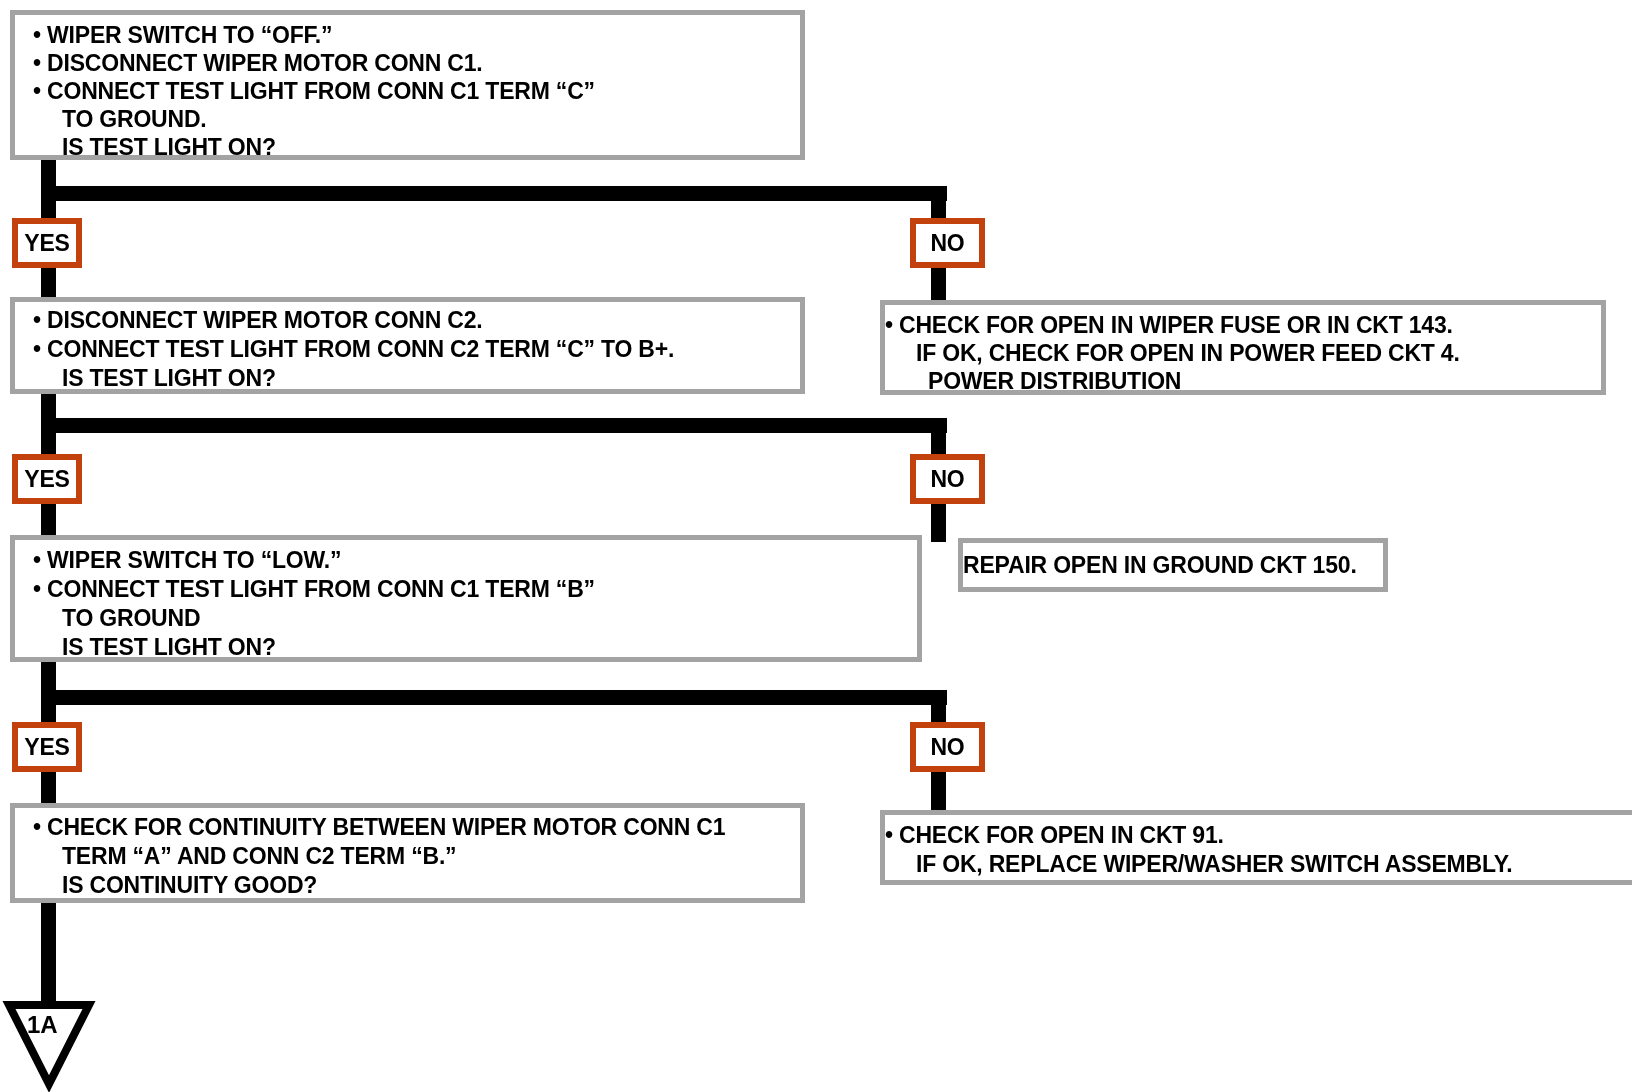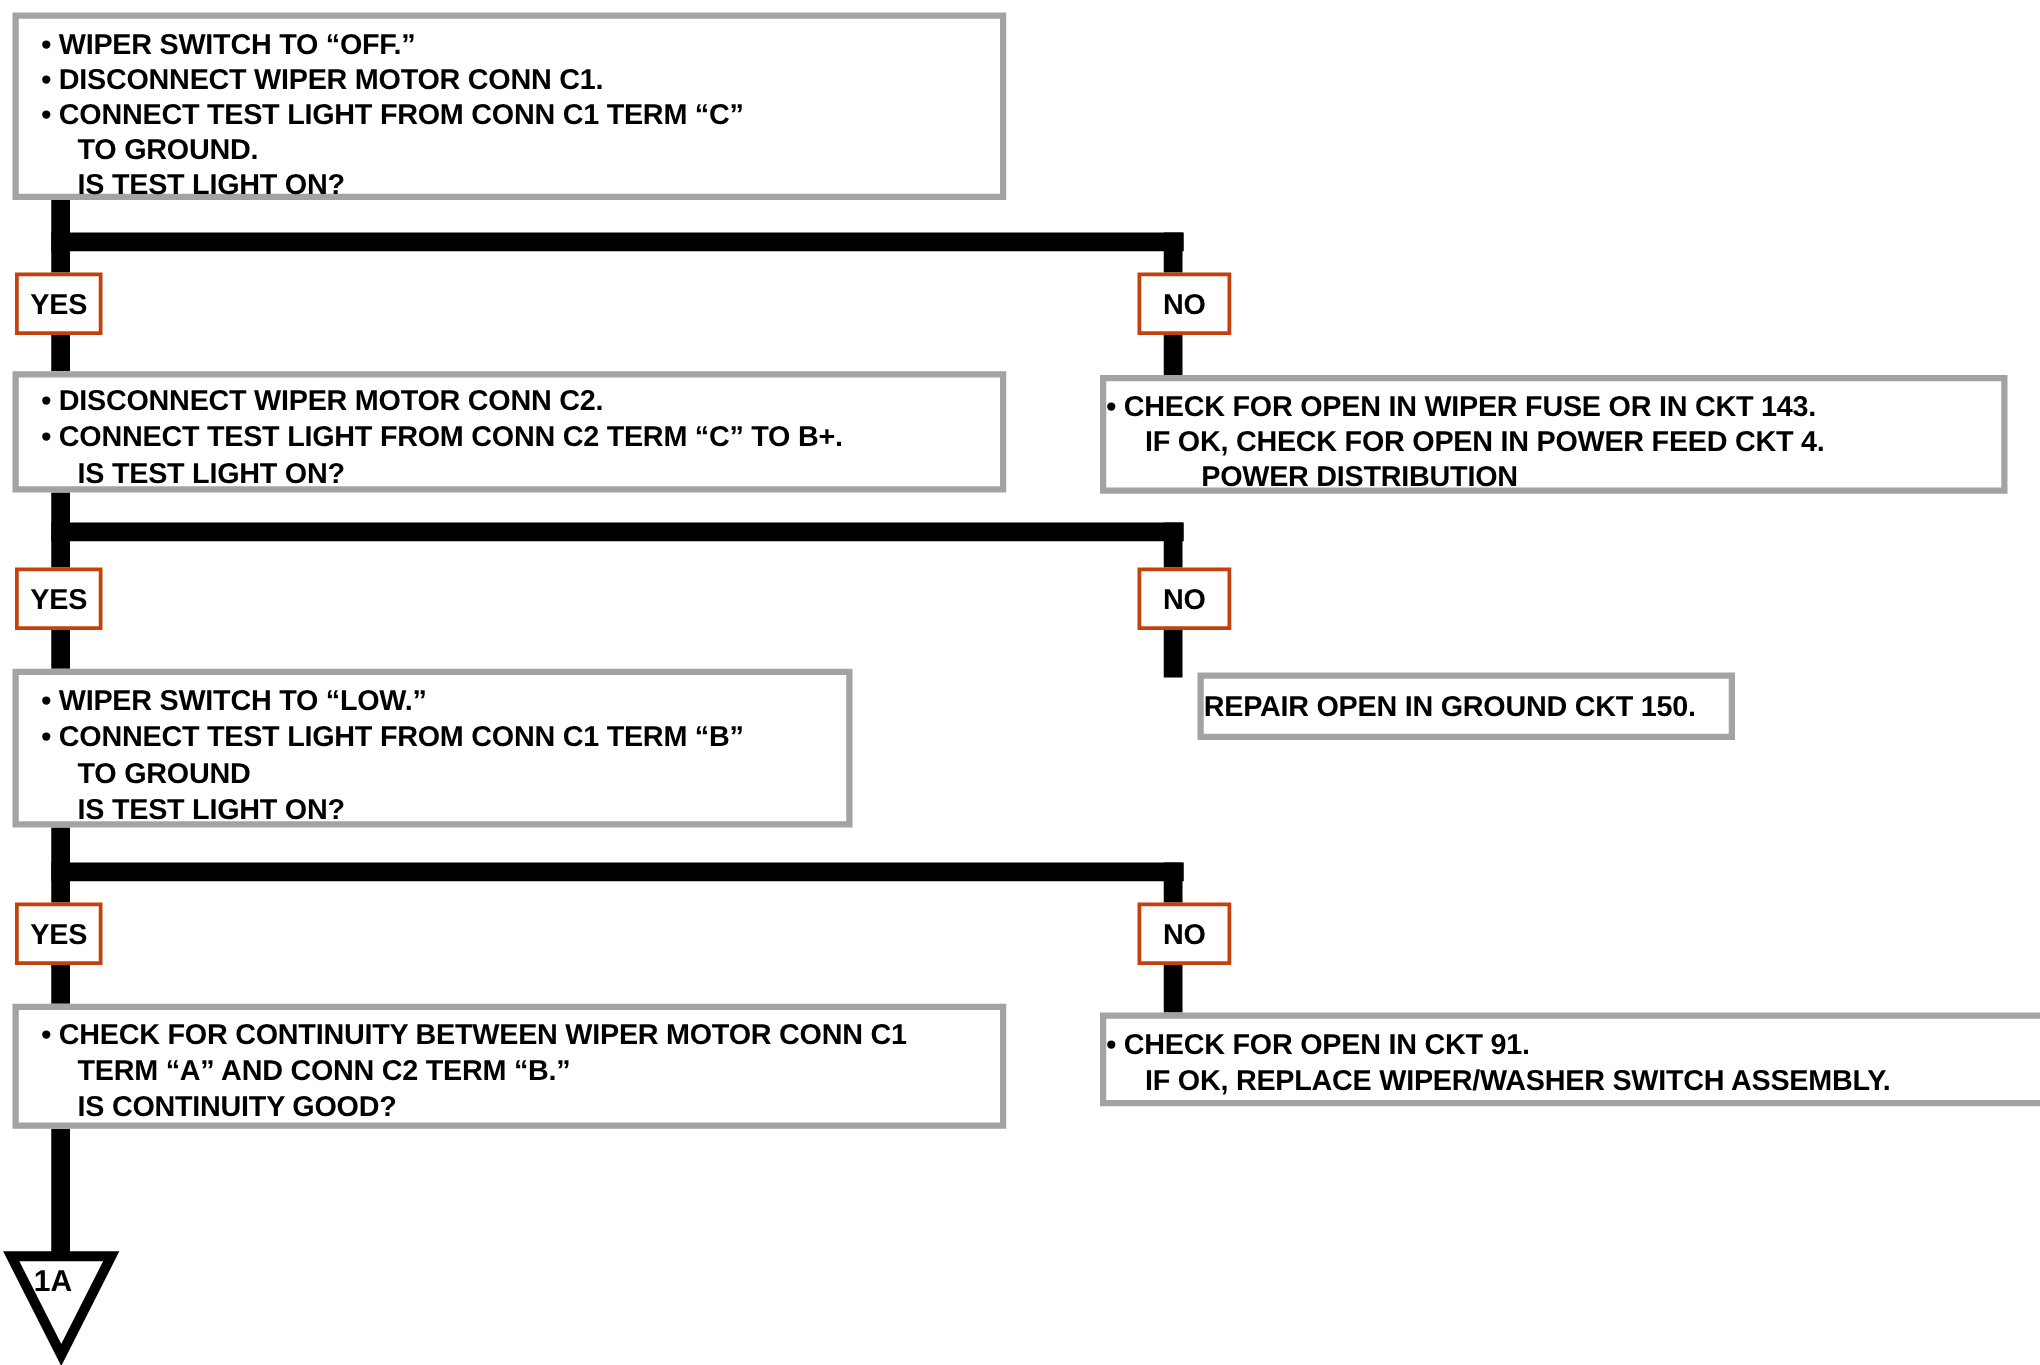--- a/index.html
+++ b/index.html
@@ -19,24 +19,24 @@
     font-weight:bold;
     font-size:23px;
   }
   .ln{white-space:nowrap;letter-spacing:-0.2px;}
   
   .bl{padding-left:18px;}
   .ct{padding-left:47px;}
   
   .blr{padding-left:0;}
   .ctr{padding-left:31px;}
-  .ctr2{padding-left:76px;}
+  .ctr2{padding-left:43px;}
   .tag{
     position:absolute;
-    border:3px solid #c2410c;
+    border:6px solid #c2410c;
     background:#fff;
     box-sizing:border-box;
     font-weight:bold;
     font-size:23px;
     letter-spacing:-0.2px;
     display:flex;align-items:center;justify-content:center;
   }
   .flowline{position:absolute;background:#000;}
   .tri{position:absolute;overflow:visible;}
   .tri polygon{fill:#ffffff;stroke:#000000;stroke-width:8;}
@@ -98,21 +98,21 @@
     <div class="ln ctr2">POWER DISTRIBUTION</div>
   </div>
 
   <div class="tag" style="left:12px;top:454px;width:70px;height:50px;">
     <span>YES</span>
   </div>
   <div class="tag" style="left:910px;top:454px;width:75px;height:50px;">
     <span>NO</span>
   </div>
 
-  <div class="box" style="left:10px;top:535px;width:672px;height:127px;padding-top:6px;line-height:29px;">
+  <div class="box" style="left:10px;top:535px;width:912px;height:127px;padding-top:6px;line-height:29px;">
     <div class="ln bl">• WIPER SWITCH TO  “LOW.”</div>
     <div class="ln bl">• CONNECT TEST LIGHT FROM CONN C1 TERM “B”</div>
     <div class="ln ct">TO GROUND</div>
     <div class="ln ct">IS TEST LIGHT ON?</div>
   </div>
 
   <div class="box center-single" style="left:910px;top:538px;width:430px;height:54px;">
     <div class="ln blr">REPAIR OPEN IN GROUND CKT 150.</div>
   </div>
 

